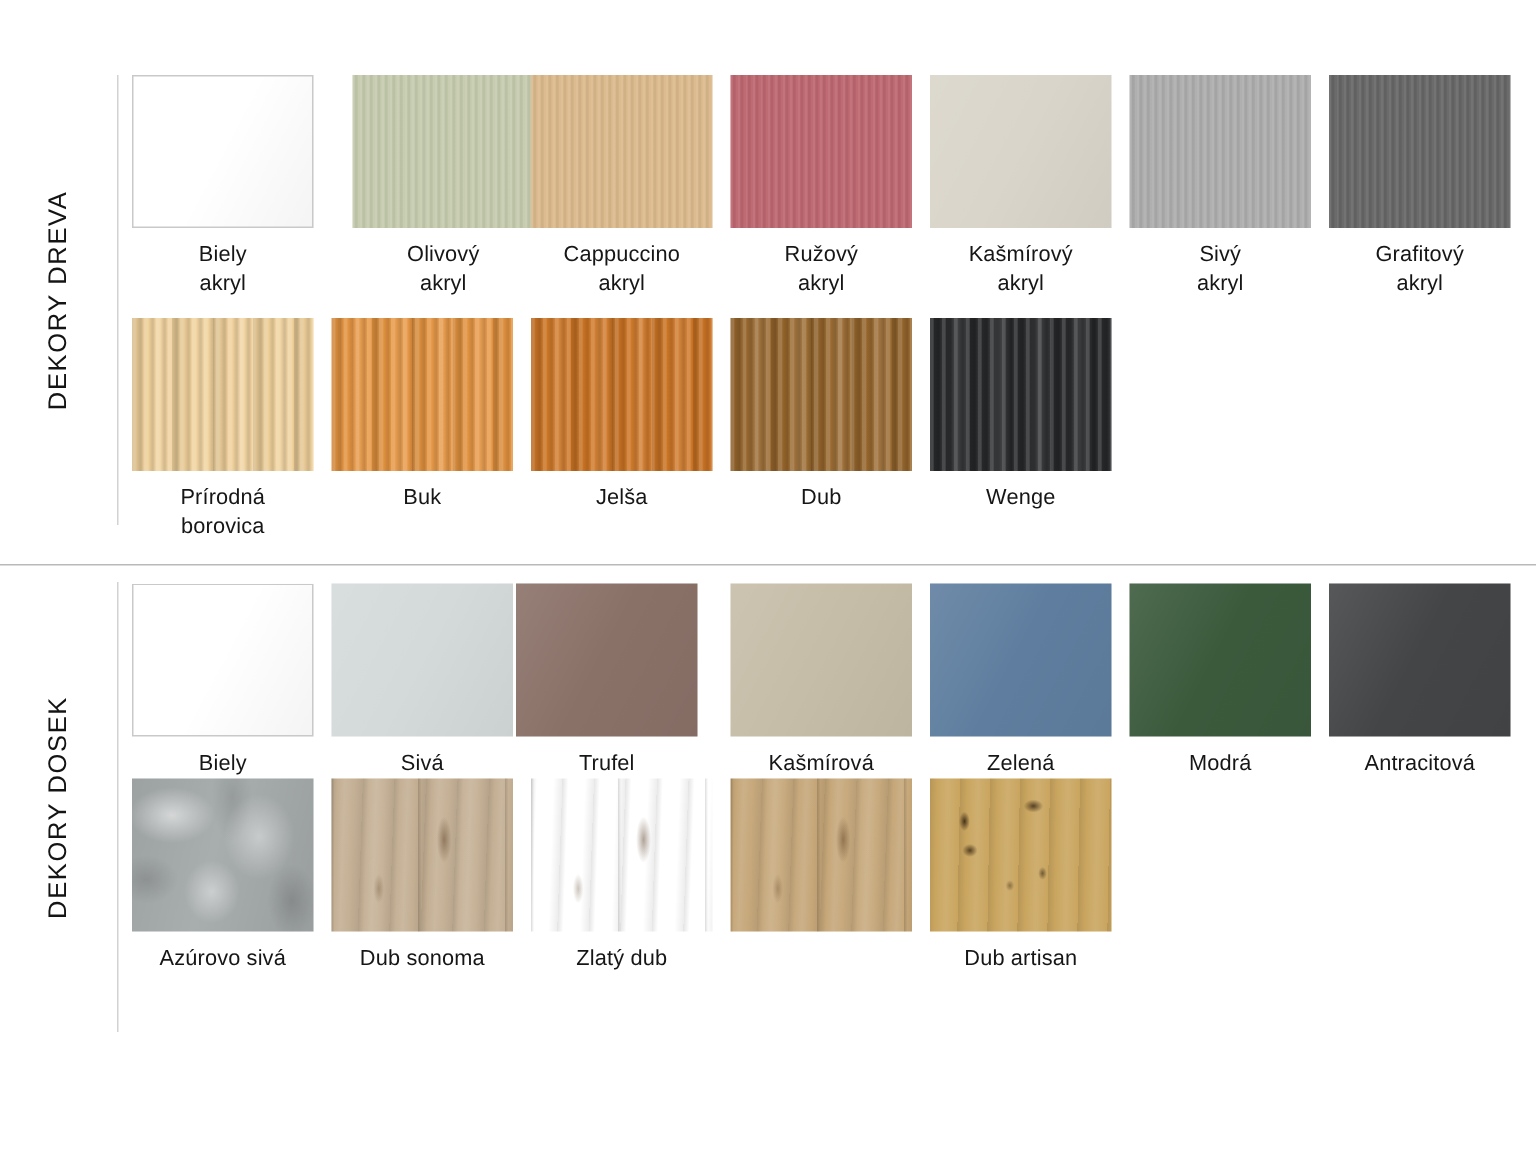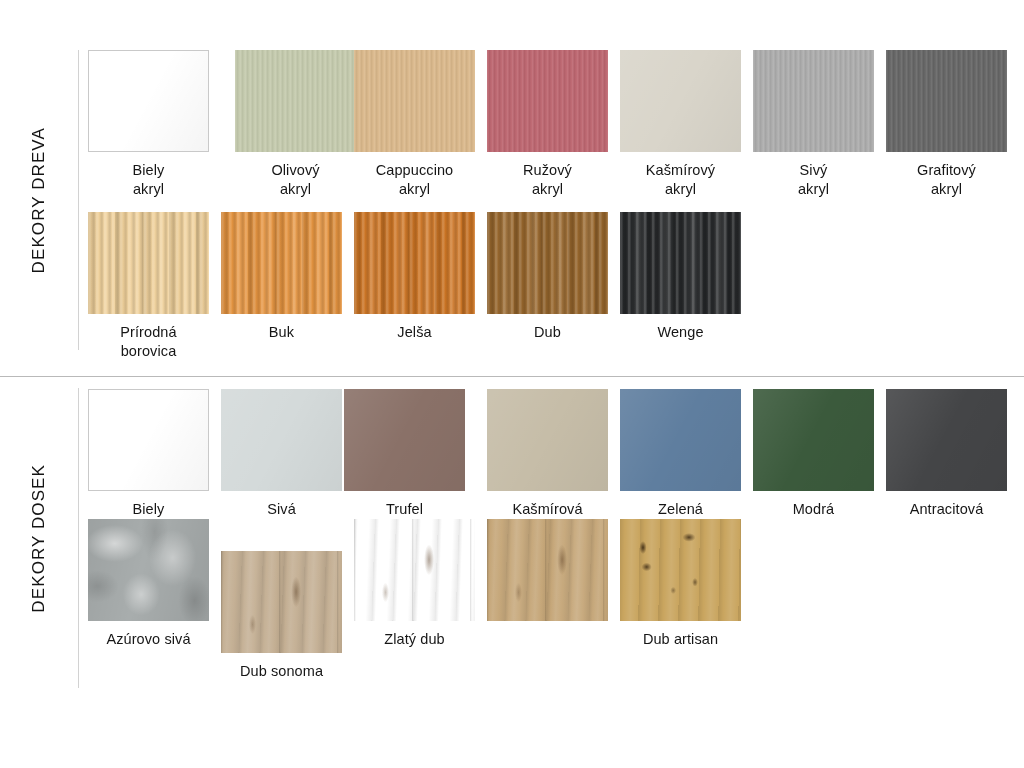--- a/index.html
+++ b/index.html
@@ -291,21 +291,21 @@
       <div class="cell" style="left: 798px;">
         <div class="swatch tex-flat" style="background-color: rgb(68, 69, 71);"></div>
         <div class="caption">Antracitová</div>
       </div>
     </div>
   <div class="row" id="row-4">
       <div class="cell" style="left: 0px;">
         <div class="swatch tex-concrete" style="background-color: rgb(168, 173, 173);"></div>
         <div class="caption">Azúrovo sivá</div>
       </div>
-      <div class="cell" style="left: 133px; margin-top: 32px;">
+      <div class="cell" style="left: 133px;">
         <div class="swatch tex-plank" style="background-color: rgb(195, 174, 146);"></div>
         <div class="caption">Dub sonoma</div>
       </div>
       <div class="cell" style="left: 266px;">
         <div class="swatch tex-plank"></div>
         <div class="caption">Zlatý dub</div>
       </div>
       <div class="cell" style="left: 399px;">
         <div class="swatch tex-plank" style="background-color: rgb(197, 166, 120);"></div>
       </div>

